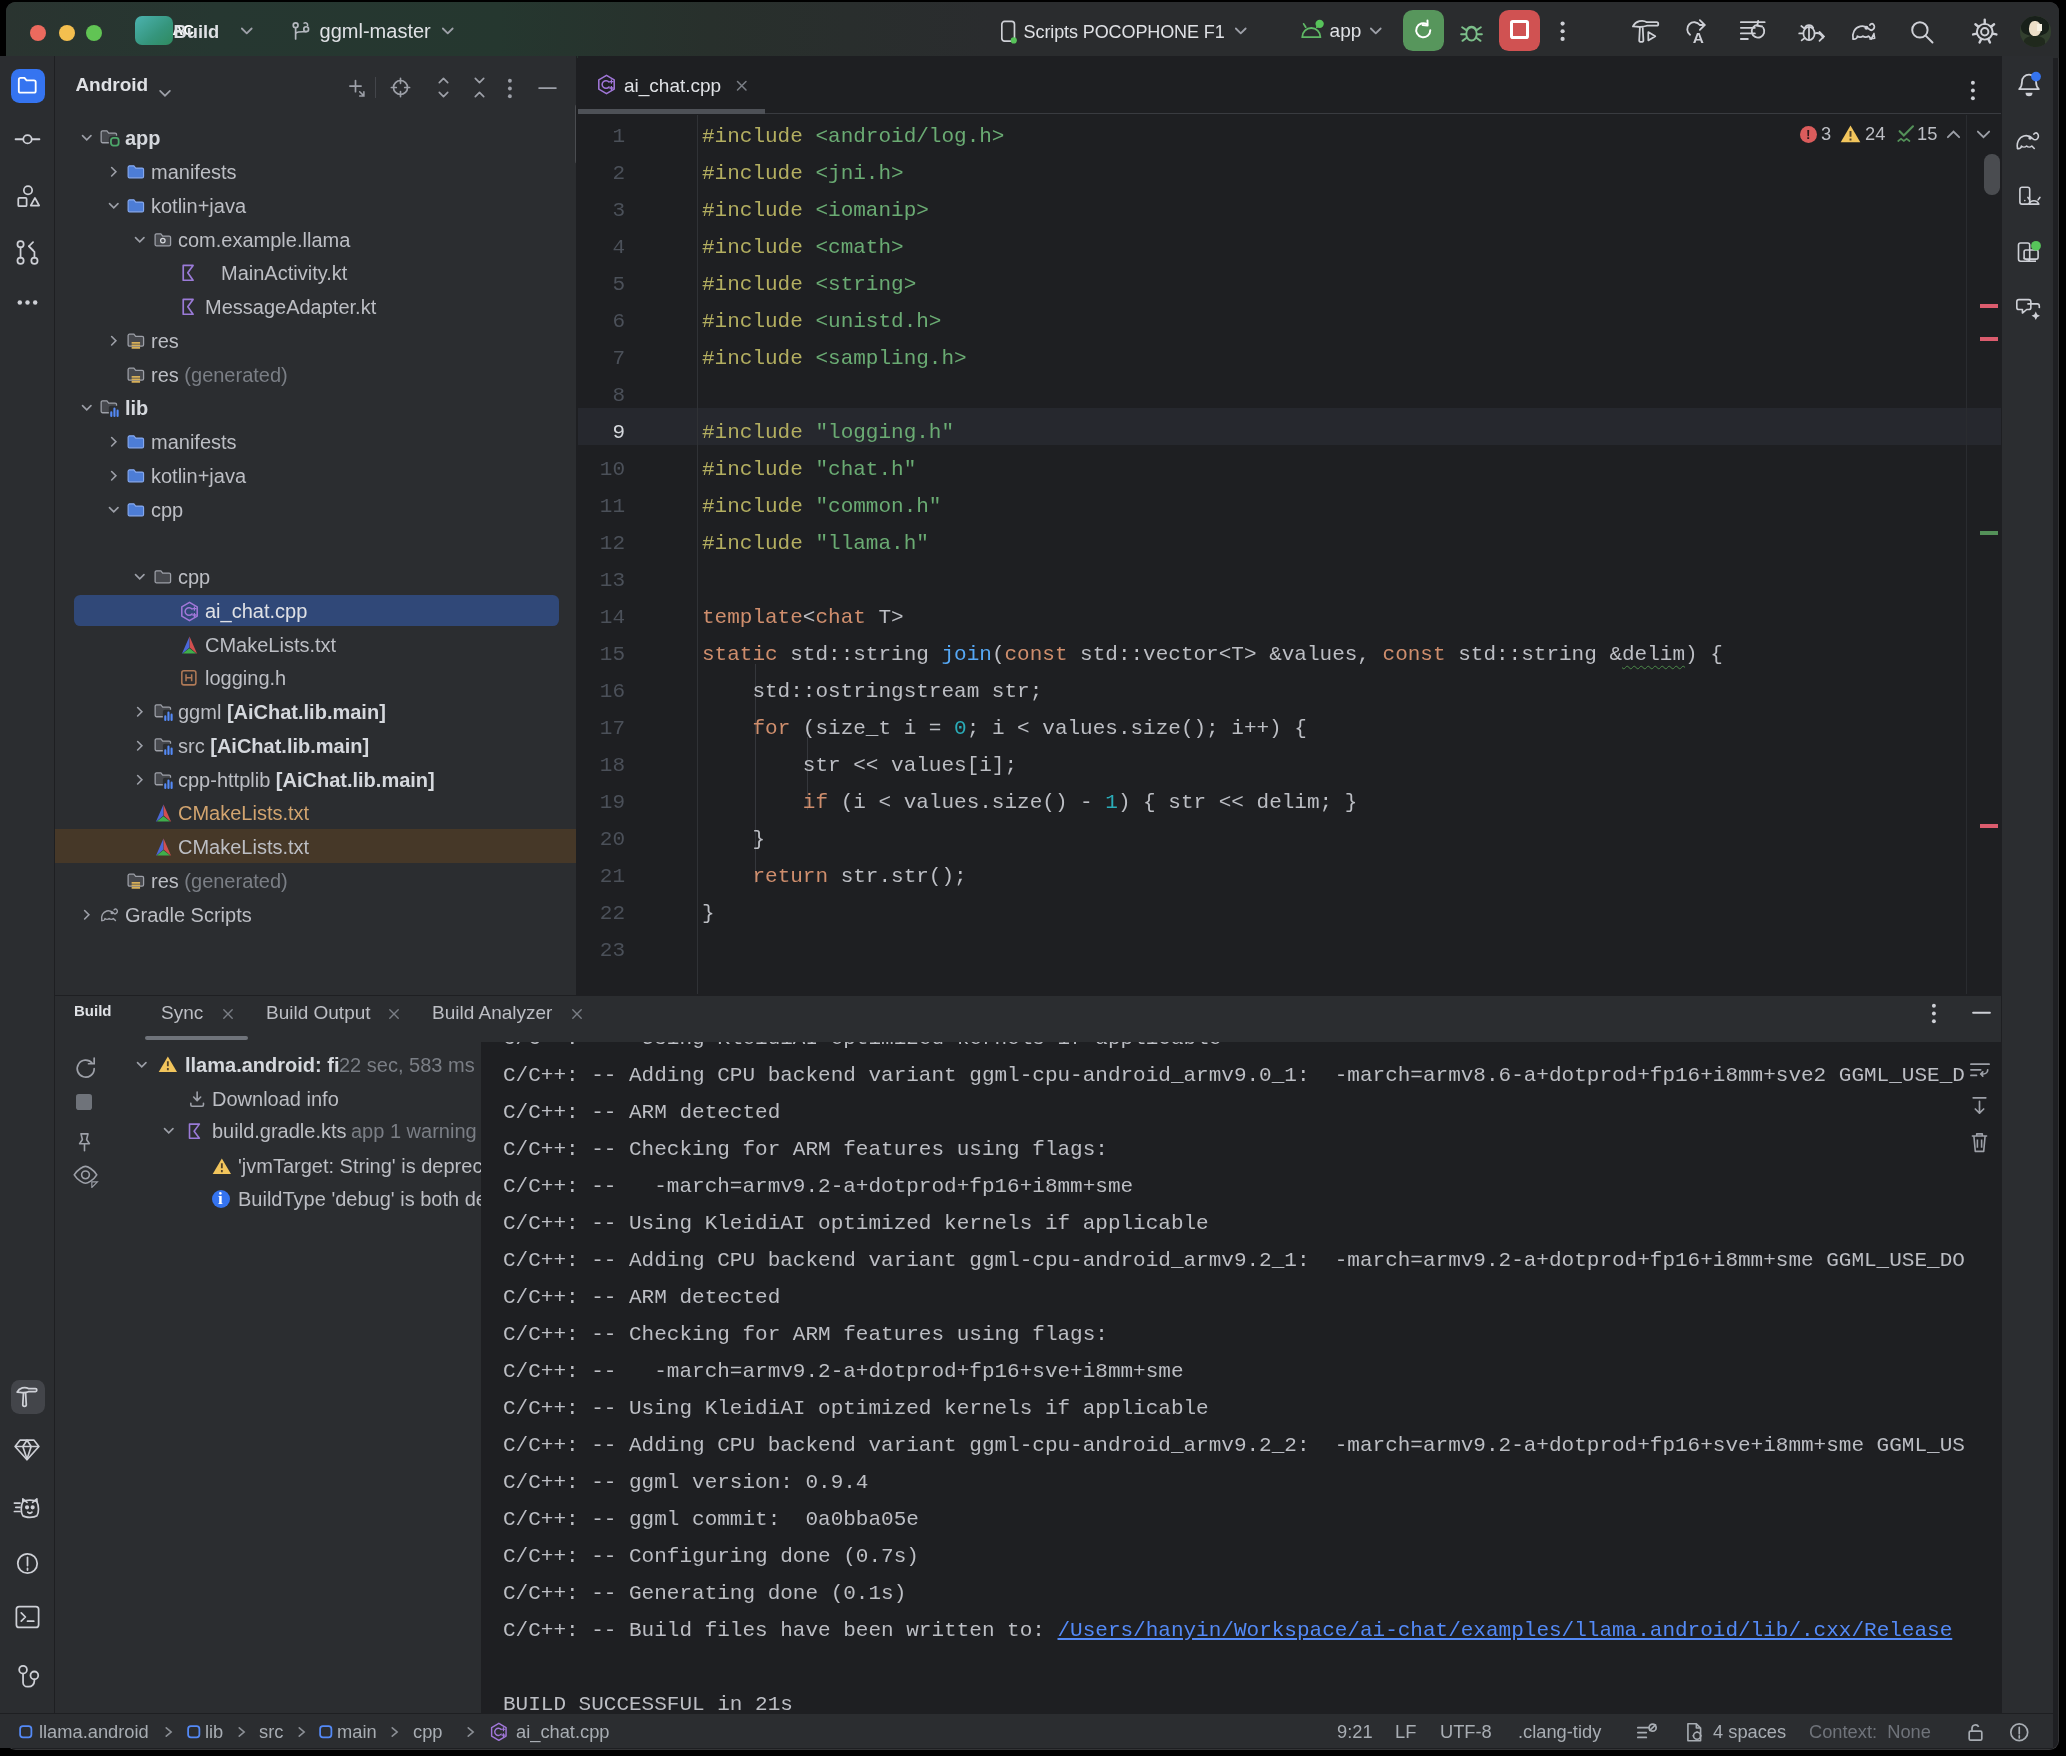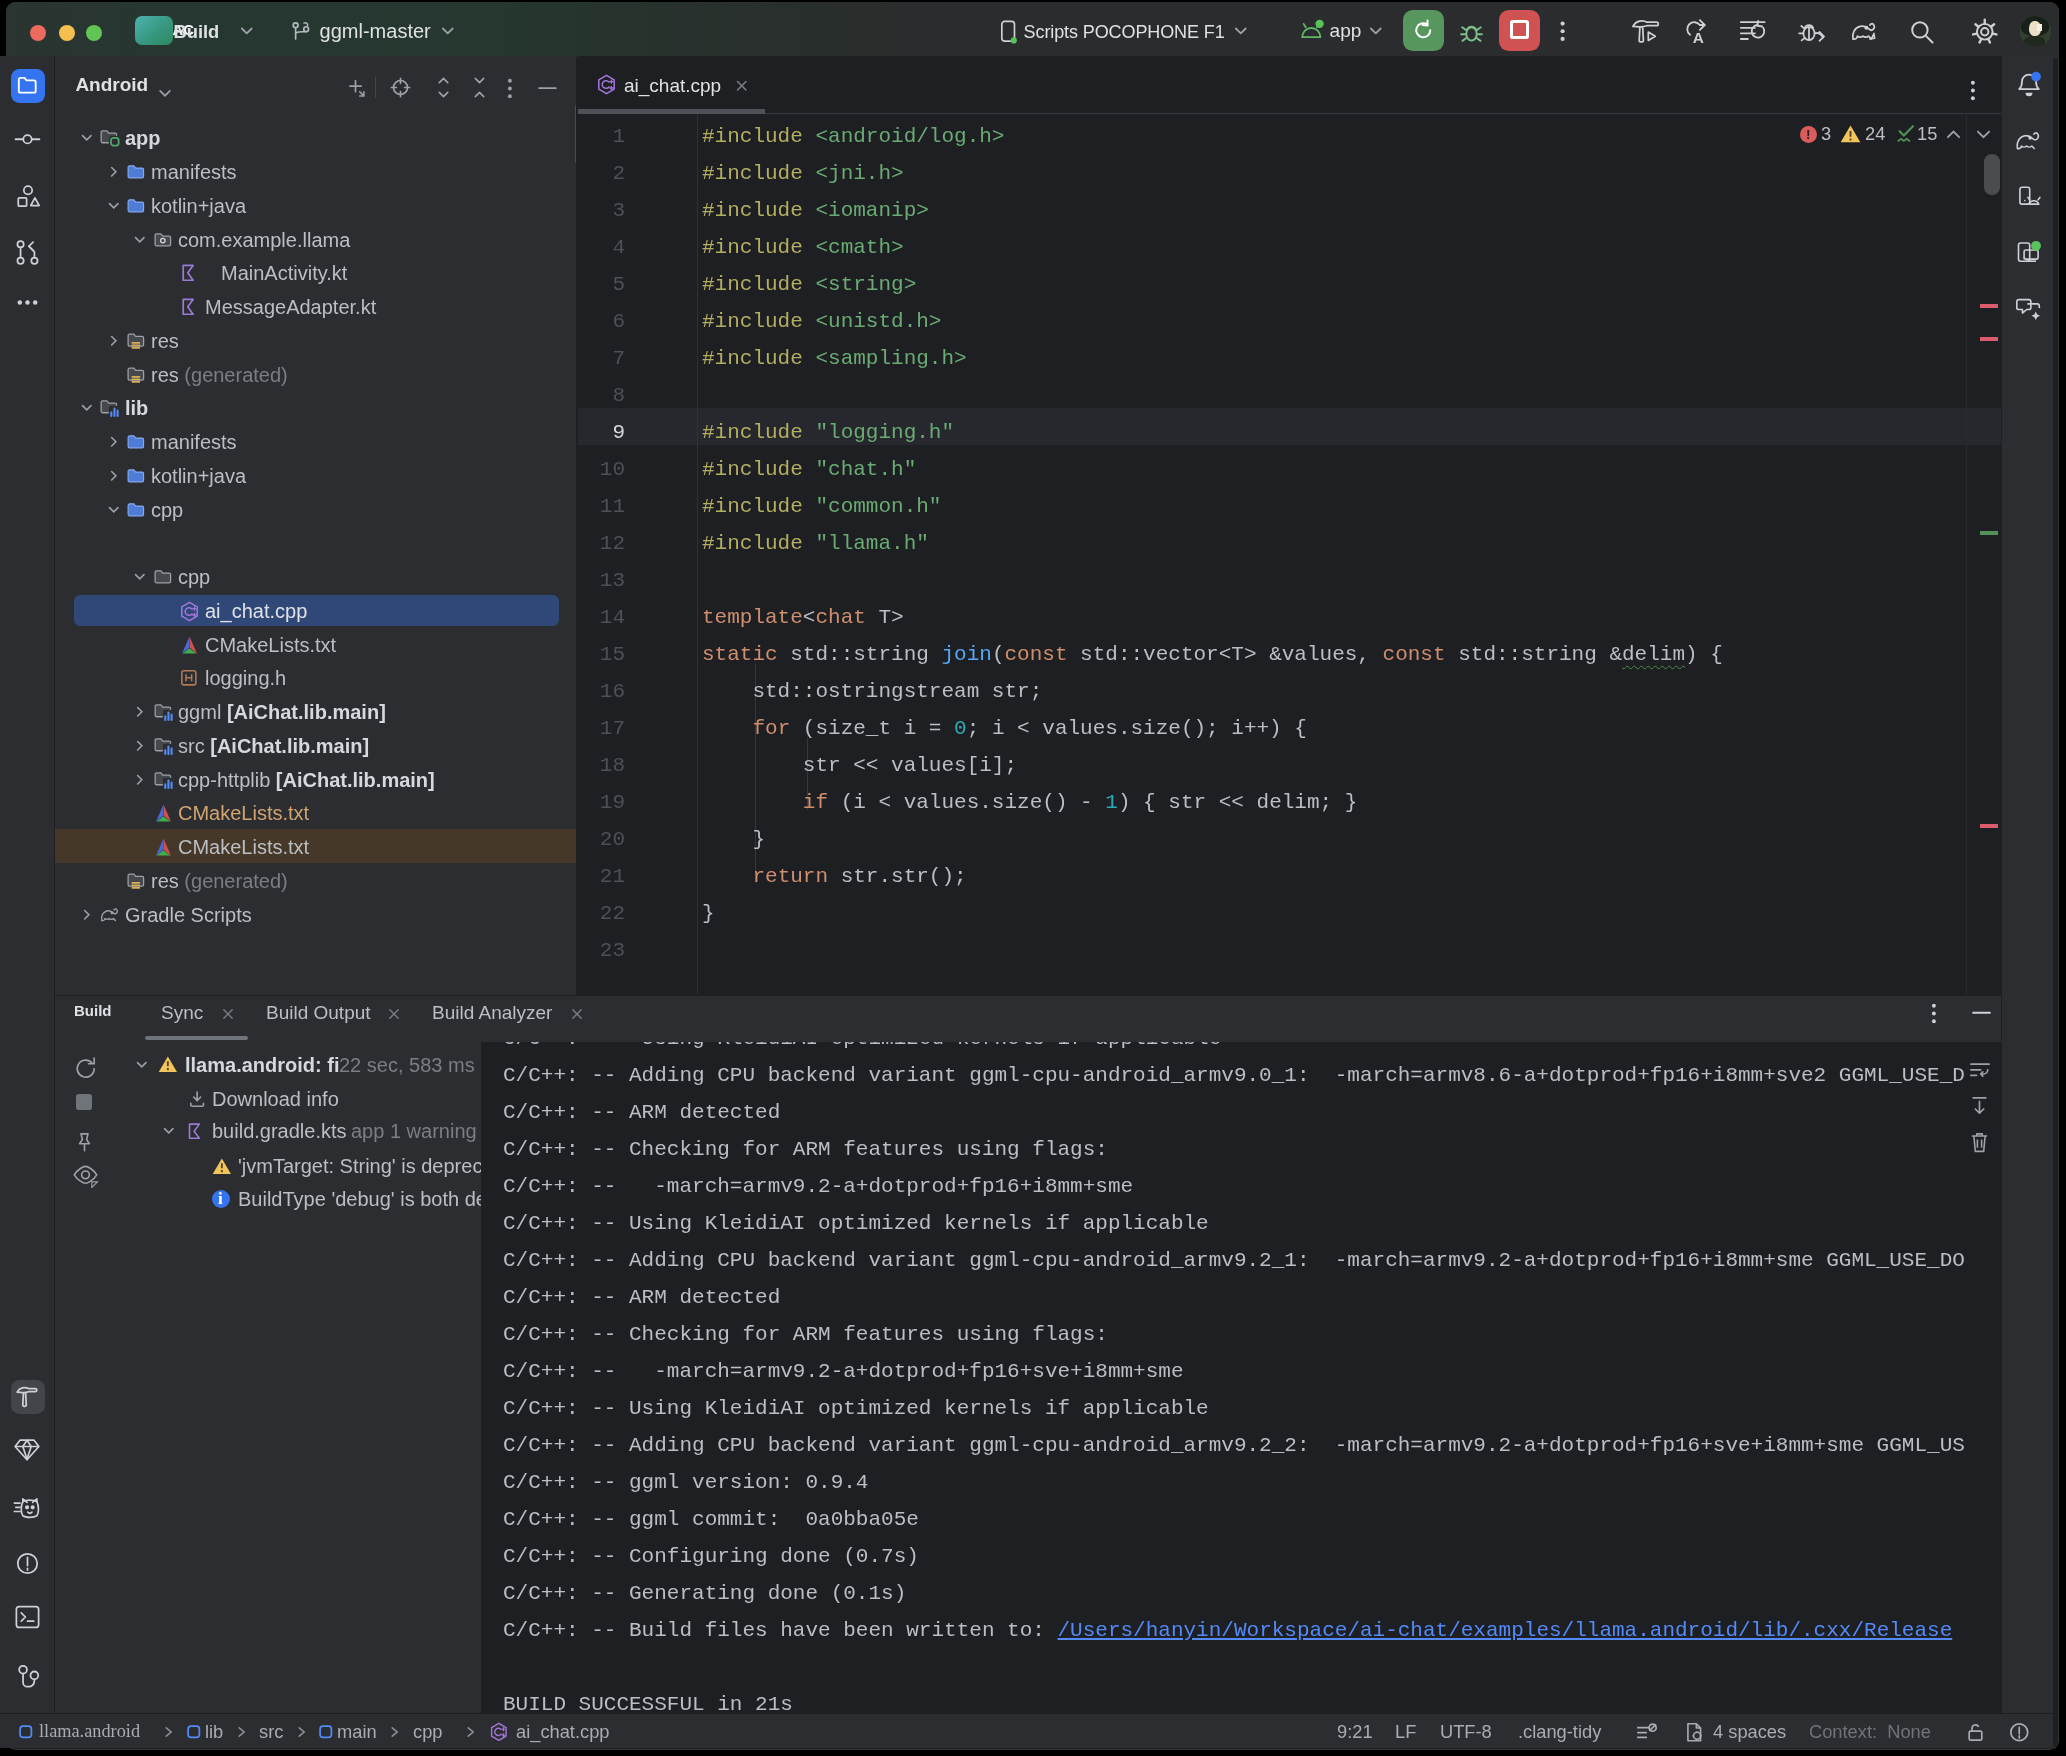--- a/index.html
+++ b/index.html
@@ -758,21 +758,21 @@
       <svg class="a" style="left:1488px;top:89px;" width="21" height="22.5" viewBox="0 0 30 32" fill="none" stroke="#9DA0A8" stroke-width="2.3" stroke-linejoin="round">
         <path d="M4 7 H26 M11 7 V4 h8 v3 M7 7 l2 22 h12 l2 -22"></path>
         <path d="M12 12 v12 M18 12 v12"></path>
       </svg>
     </div>
   </div>
   <div id="statusbar">
     <svg class="a" style="left:18.3px;top:9.8px;" width="15.5" height="15.5" viewBox="0 0 22 22">
       <rect x="3" y="3" width="16" height="16" rx="4" fill="none" stroke="#548AF7" stroke-width="2.5"></rect>
     </svg>
-    <div class="a" style="left:39px;top:7px;font-size:18.3px;color:#A8ADB3;font-family:Liberation Serif, serif;">llama.android</div>
+    <div class="a" style="left:39px;top:7px;font-size:18.3px;color:#A8ADB3;">llama.android</div>
     <svg class="a" style="left:162px;top:10.5px;" width="12.7" height="14" viewBox="0 0 18 20">
       <polyline points="6,4 13,10 6,16" fill="none" stroke="#8C9096" stroke-width="2.3" stroke-linecap="round"></polyline>
     </svg>
     <svg class="a" style="left:186px;top:9.8px;" width="15.5" height="15.5" viewBox="0 0 22 22">
       <rect x="3" y="3" width="16" height="16" rx="4" fill="none" stroke="#548AF7" stroke-width="2.5"></rect>
     </svg>
     <div class="a" style="left:205px;top:7px;font-size:18.3px;color:#A8ADB3;">lib</div>
     <svg class="a" style="left:235px;top:10.5px;" width="12.7" height="14" viewBox="0 0 18 20">
       <polyline points="6,4 13,10 6,16" fill="none" stroke="#8C9096" stroke-width="2.3" stroke-linecap="round"></polyline>
     </svg>

